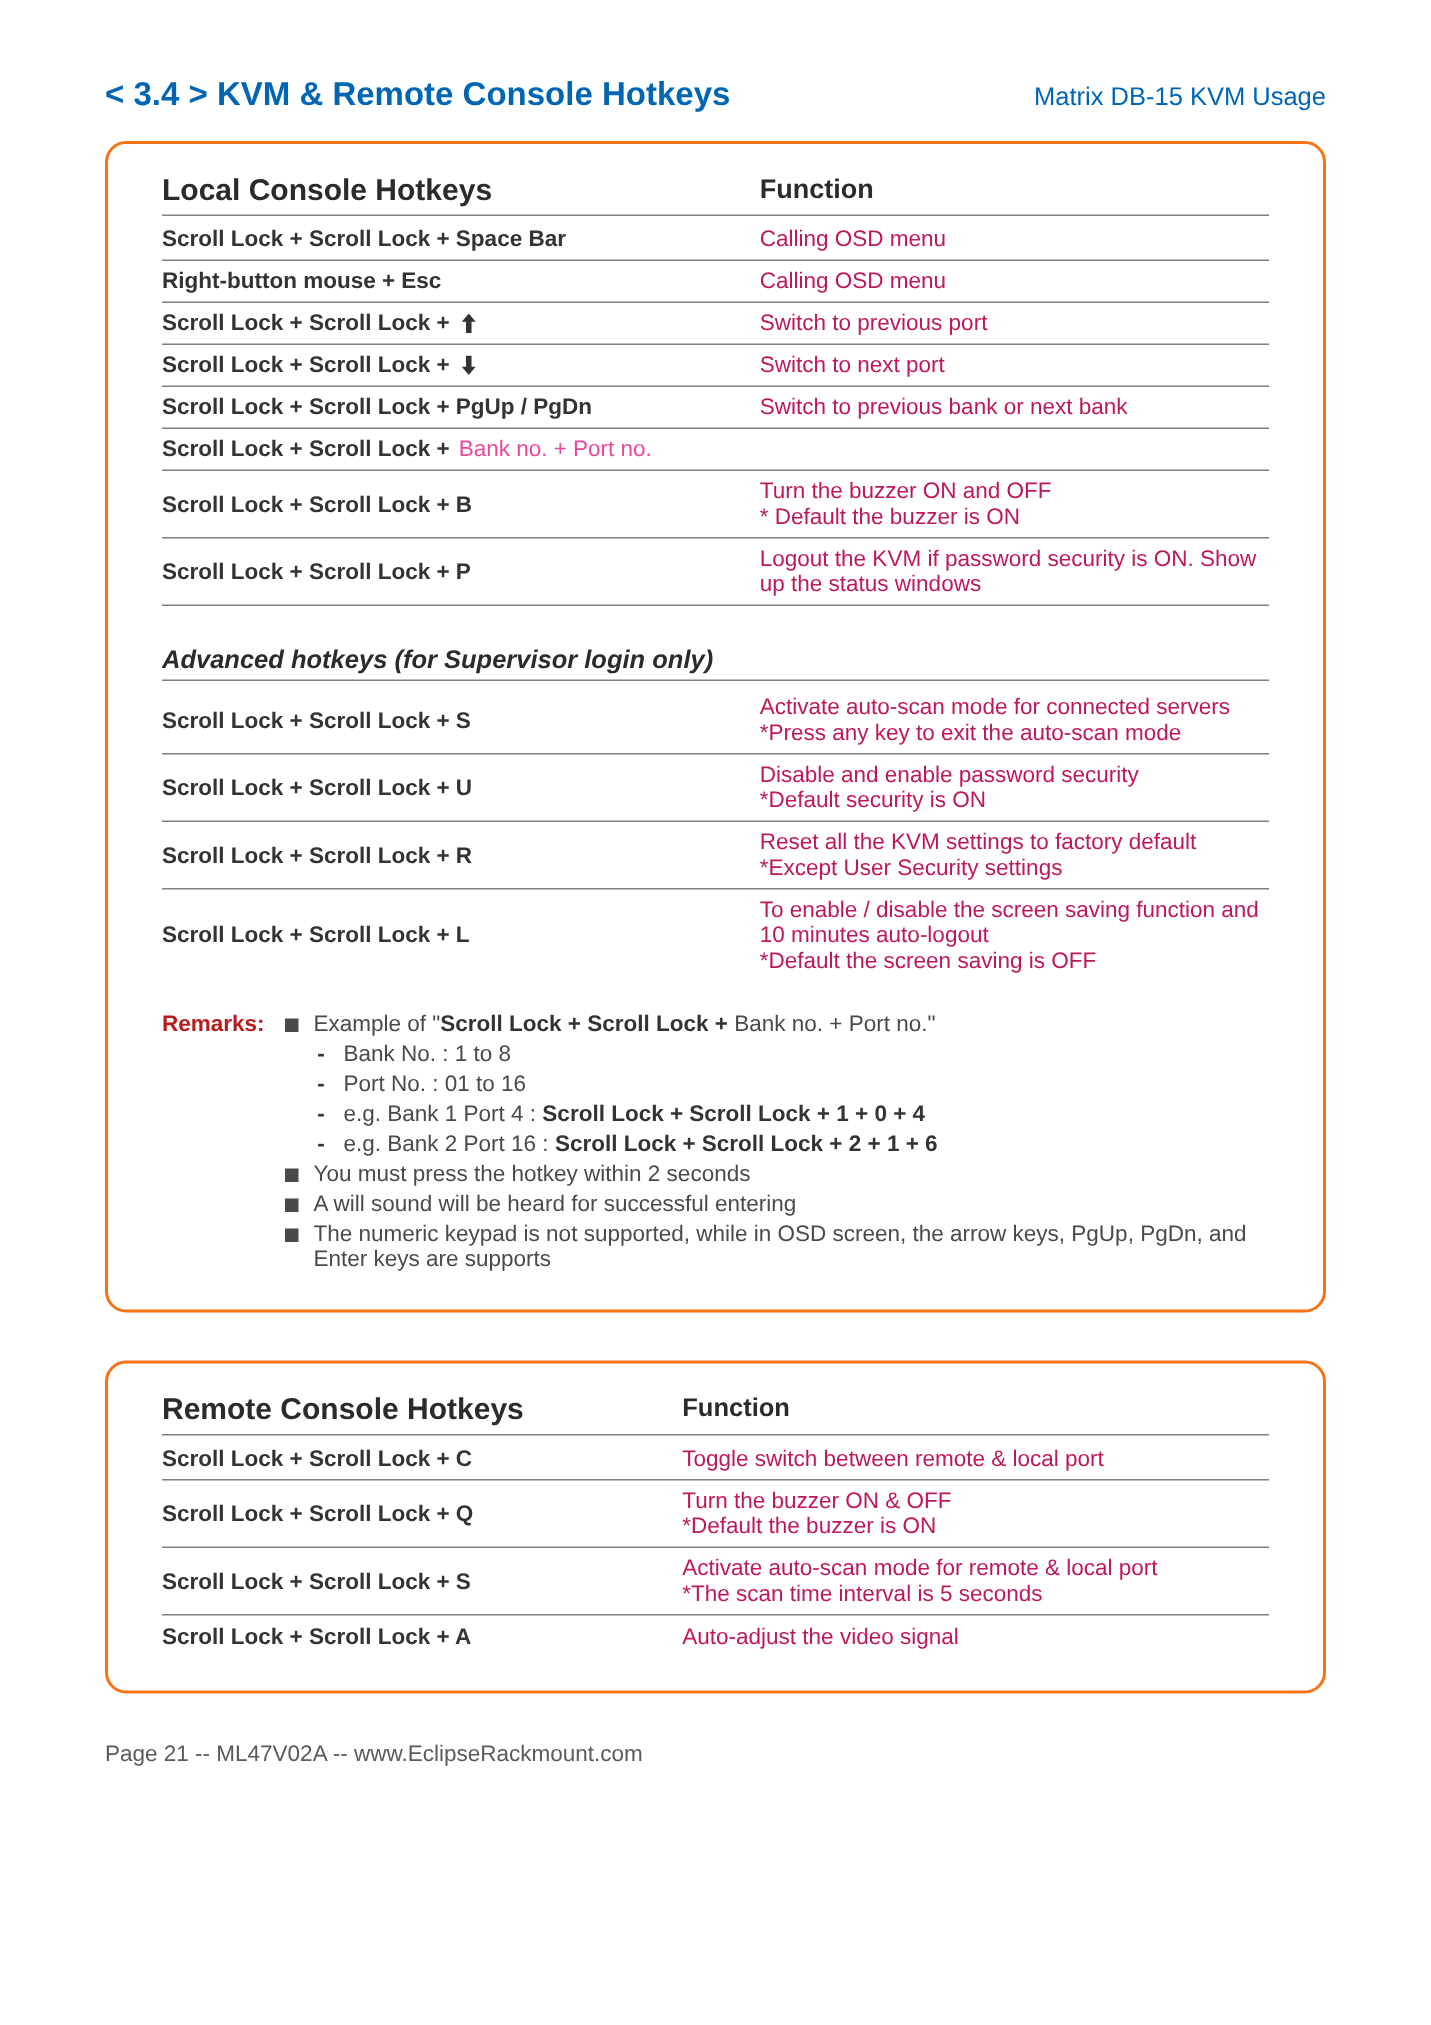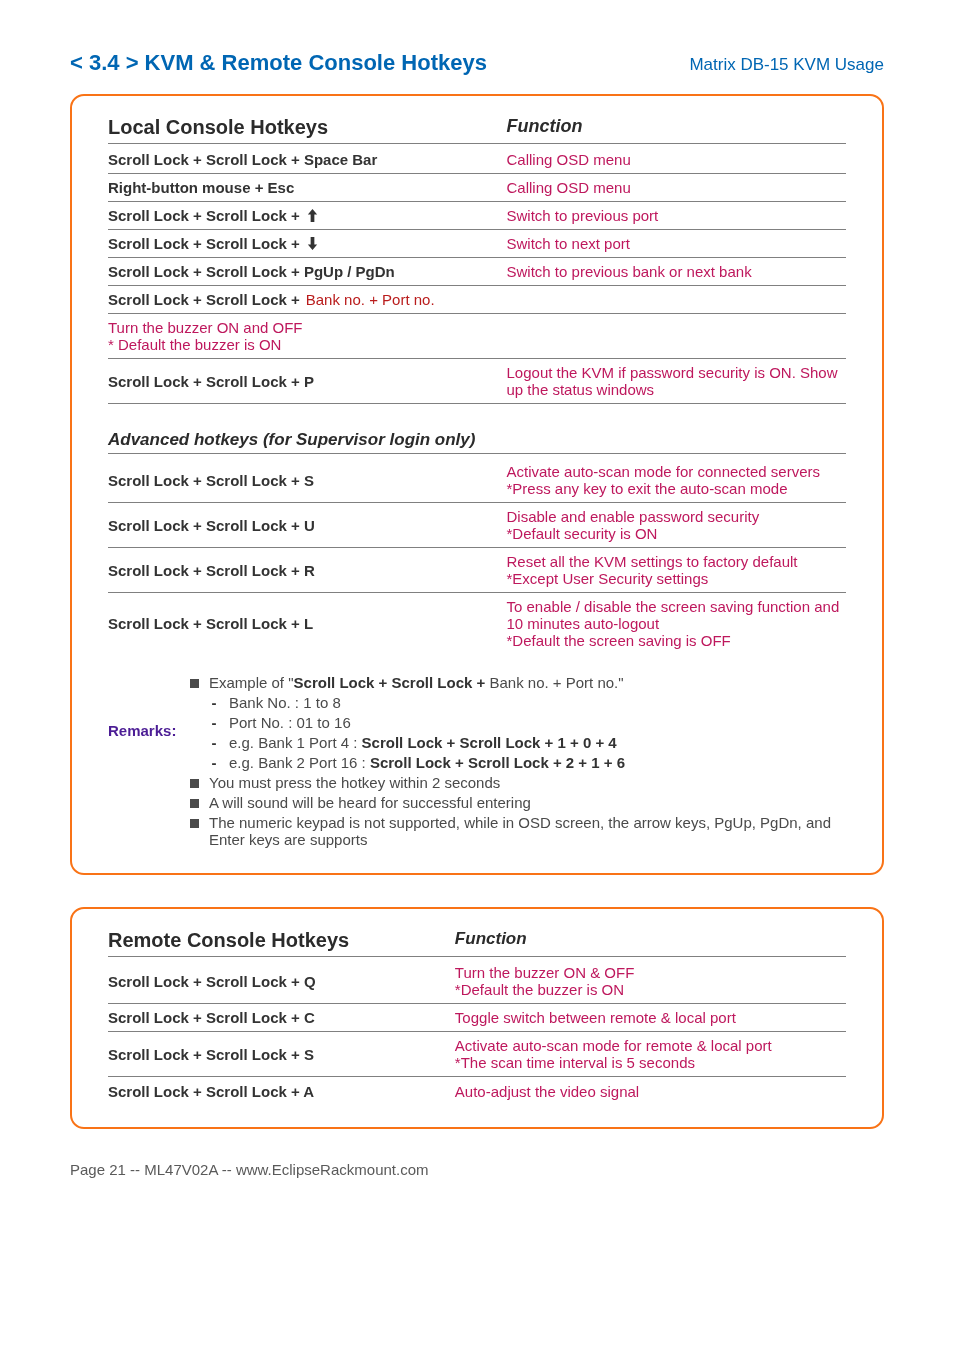--- a/index.html
+++ b/index.html
@@ -44,21 +44,20 @@
     font-size: 20px;
     font-weight: bold;
     color: #2b2b2b;
     flex: 0 0 54%;
   }
   .table-head-right {
     font-size: 18px;
     font-weight: bold;
     color: #2b2b2b;
     flex: 1;
-    font-style: italic;
   }
   .remote .table-head-right {
     font-size: 17px;
   }
   .tbl-row {
     display: flex;
     border-bottom: 1px solid #808080;
     padding: 5px 0;
     align-items: center;
     min-height: 28px;
@@ -68,21 +67,21 @@
   }
   .col-l {
     flex: 0 0 54%;
     font-weight: bold;
     color: #333;
     display: flex;
     align-items: center;
     gap: 6px;
     flex-wrap: wrap;
   }
-  .col-l .nw { font-weight: normal; color: #b91c1c; }
+  .col-l .nw { font-weight: normal; color: #ec4899; }
   .col-r {
     flex: 1;
     color: #be185d;
   }
   .sub-head {
     font-size: 17px;
     font-weight: bold;
     color: #2b2b2b;
     margin-top: 26px;
     margin-bottom: 4px;
@@ -96,23 +95,22 @@
     display: inline-block;
   }
   .remarks {
     display: flex;
     margin-top: 20px;
     font-size: 15px;
     color: #4a4a4a;
   }
   .remarks-label {
     font-weight: bold;
-    color: #4c1d95;
+    color: #b91c1c;
     flex: 0 0 82px;
-    margin-top: 48px;
   }
   .remarks-body {
     flex: 1;
   }
   .bullet-line {
     display: flex;
     margin-bottom: 3px;
   }
   .bullet-square {
     width: 9px;
@@ -192,20 +190,23 @@
         </div>
         <div class="col-r">Switch to previous bank or next bank</div>
       </div>
       <div class="tbl-row">
         <div class="col-l">
           <span>Scroll Lock  +  Scroll Lock  +</span>
           <span class="nw">   Bank no.  +  Port no.</span>
         </div>
       </div>
       <div class="tbl-row">
+        <div class="col-l">
+          <span>Scroll Lock  +  Scroll Lock  +   B</span>
+        </div>
         <div class="col-r">Turn the buzzer ON and OFF<br>* Default the buzzer is ON</div>
       </div>
       <div class="tbl-row">
         <div class="col-l">
           <span>Scroll Lock  +  Scroll Lock  +   P</span>
         </div>
         <div class="col-r">Logout the KVM if password security is ON.  Show up the status windows</div>
       </div>
     </div>
 
@@ -279,29 +280,29 @@
 </div>
 
 <div class="box remote">
   <div class="table-head-row">
     <div class="table-head-left">Remote Console Hotkeys</div>
     <div class="table-head-right">Function</div>
   </div>
   <div id="remote-rows">
       <div class="tbl-row">
         <div class="col-l">
+          <span>Scroll Lock  +  Scroll Lock  +   C</span>
+        </div>
+        <div class="col-r">Toggle switch between remote &amp; local port</div>
+      </div>
+      <div class="tbl-row">
+        <div class="col-l">
           <span>Scroll Lock  +  Scroll Lock  +   Q</span>
         </div>
         <div class="col-r">Turn the buzzer ON &amp; OFF<br>*Default the buzzer is ON</div>
-      </div>
-      <div class="tbl-row">
-        <div class="col-l">
-          <span>Scroll Lock  +  Scroll Lock  +   C</span>
-        </div>
-        <div class="col-r">Toggle switch between remote &amp; local port</div>
       </div>
       <div class="tbl-row">
         <div class="col-l">
           <span>Scroll Lock  +  Scroll Lock  +   S</span>
         </div>
         <div class="col-r">Activate auto-scan mode for remote &amp; local port<br>*The scan time interval is 5 seconds</div>
       </div>
       <div class="tbl-row no-border">
         <div class="col-l">
           <span>Scroll Lock  +  Scroll Lock  +   A</span>

